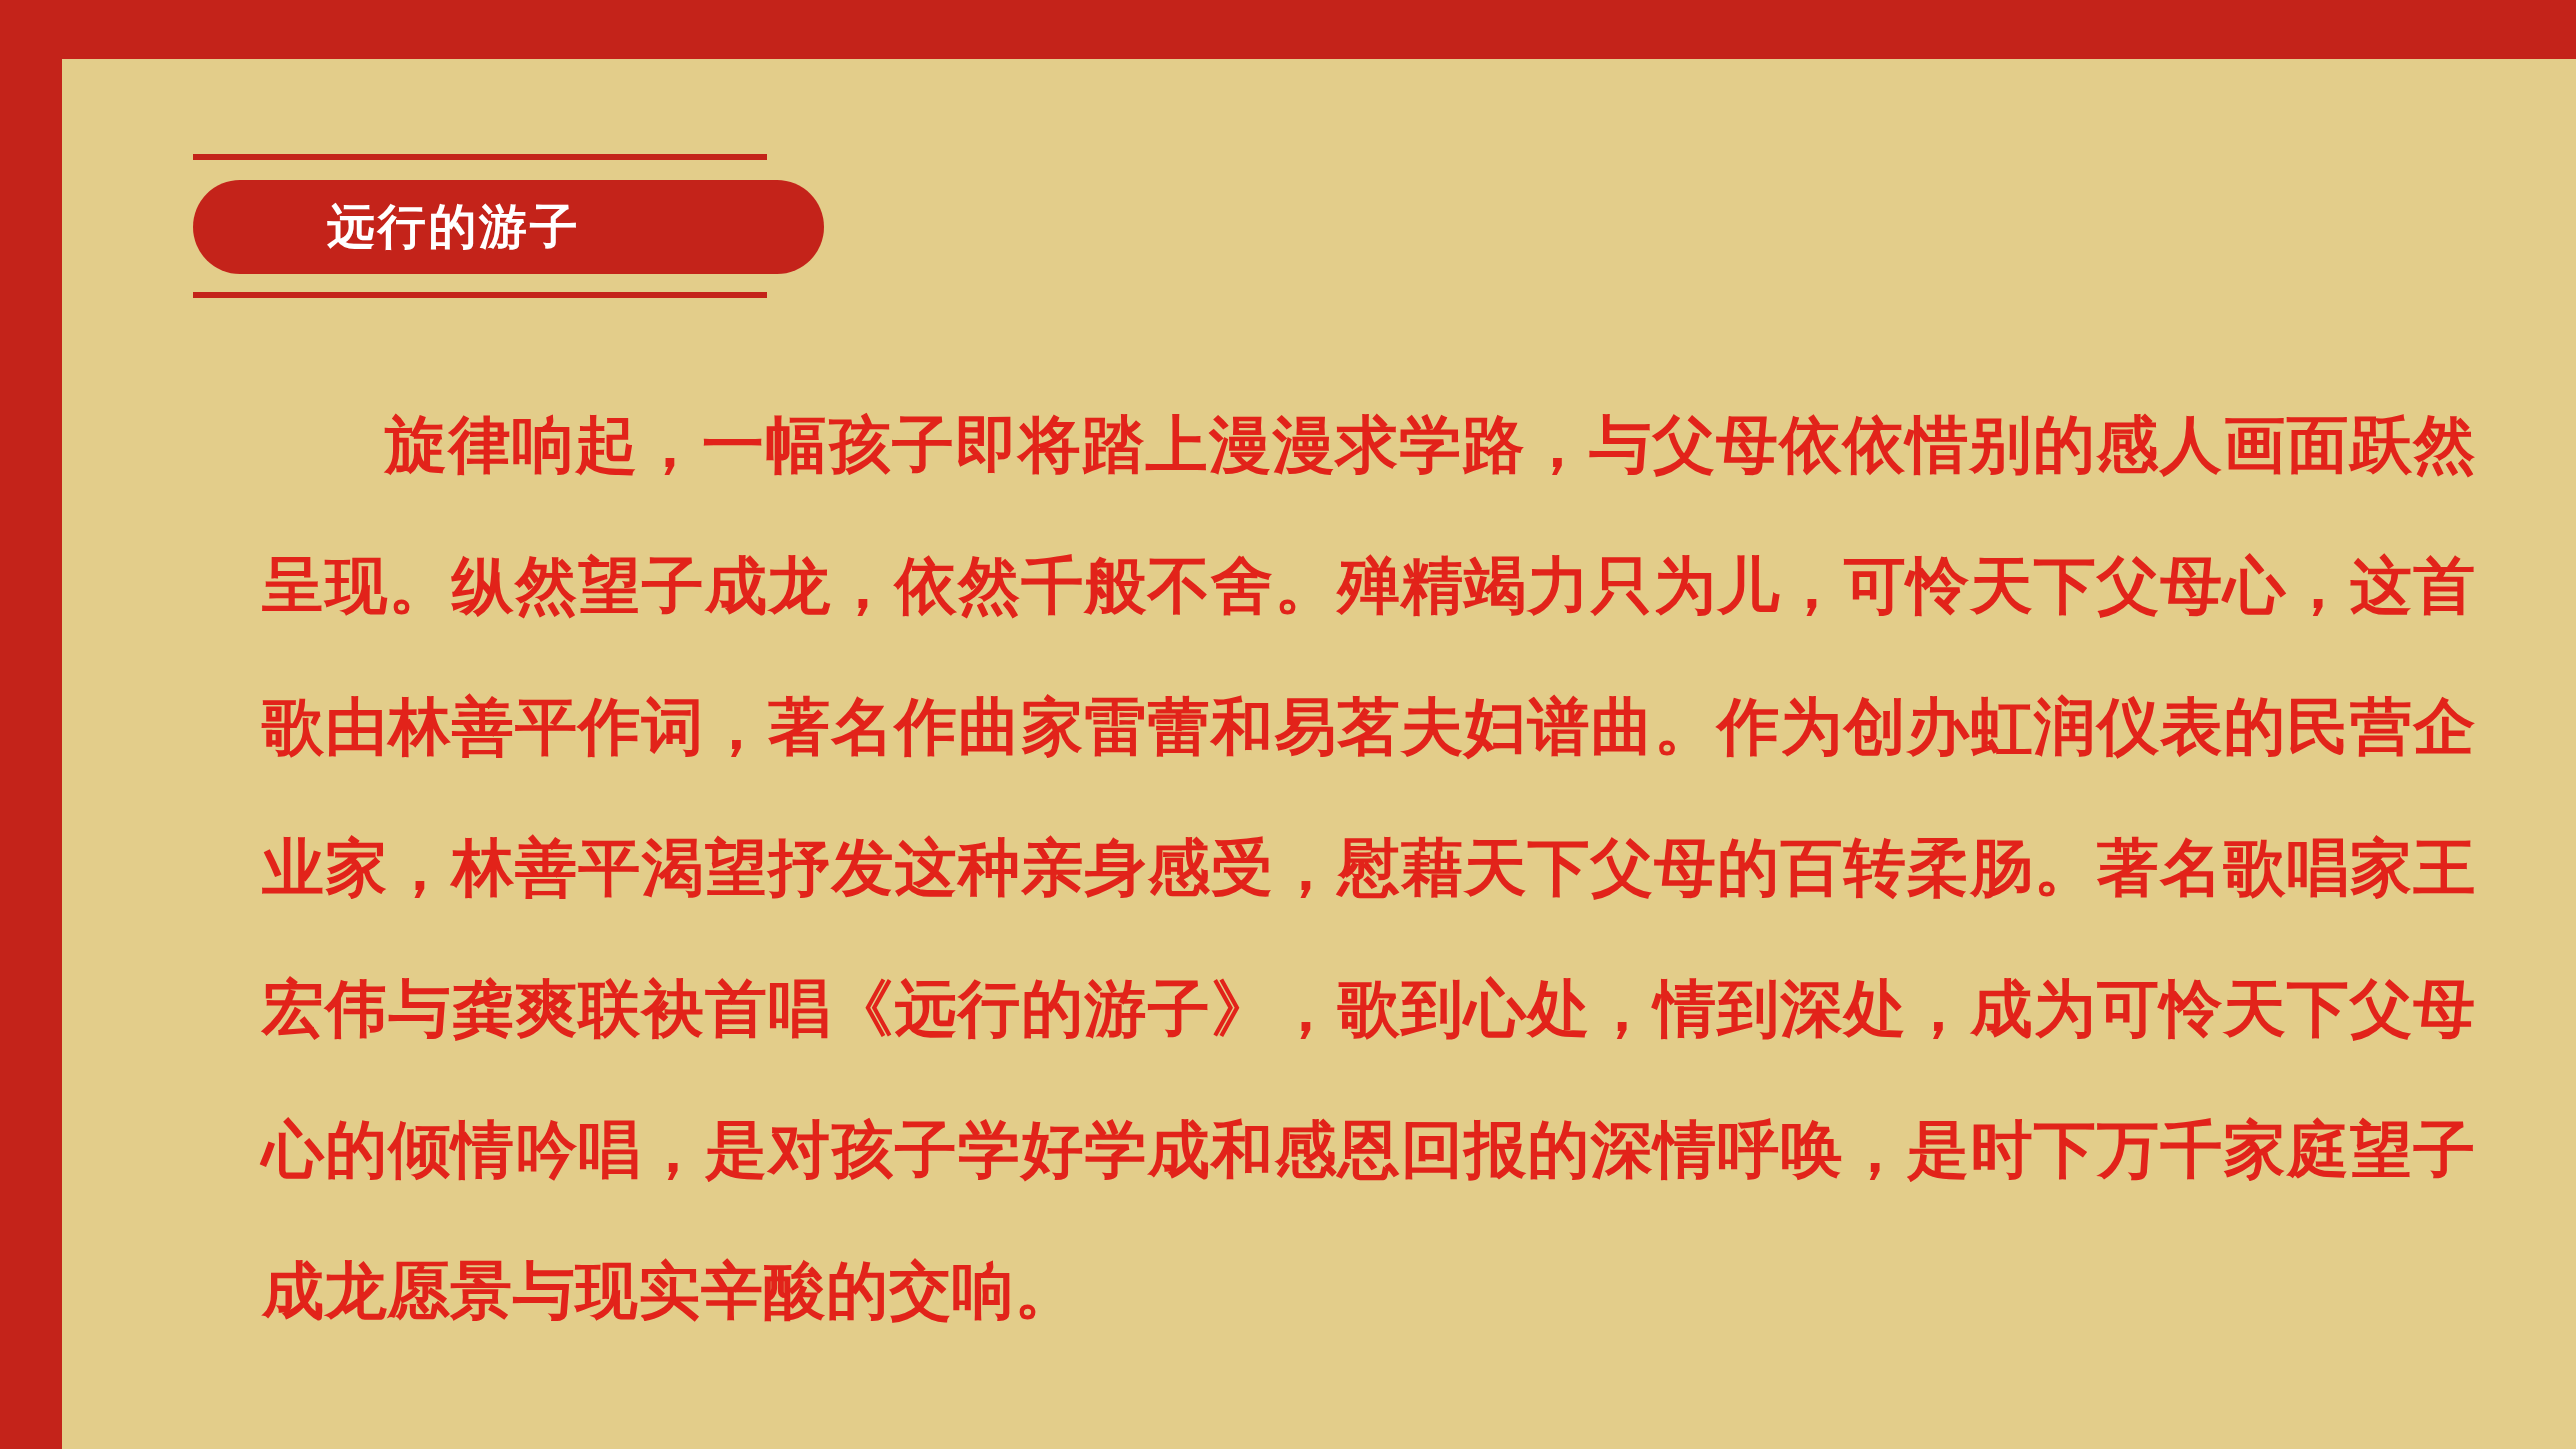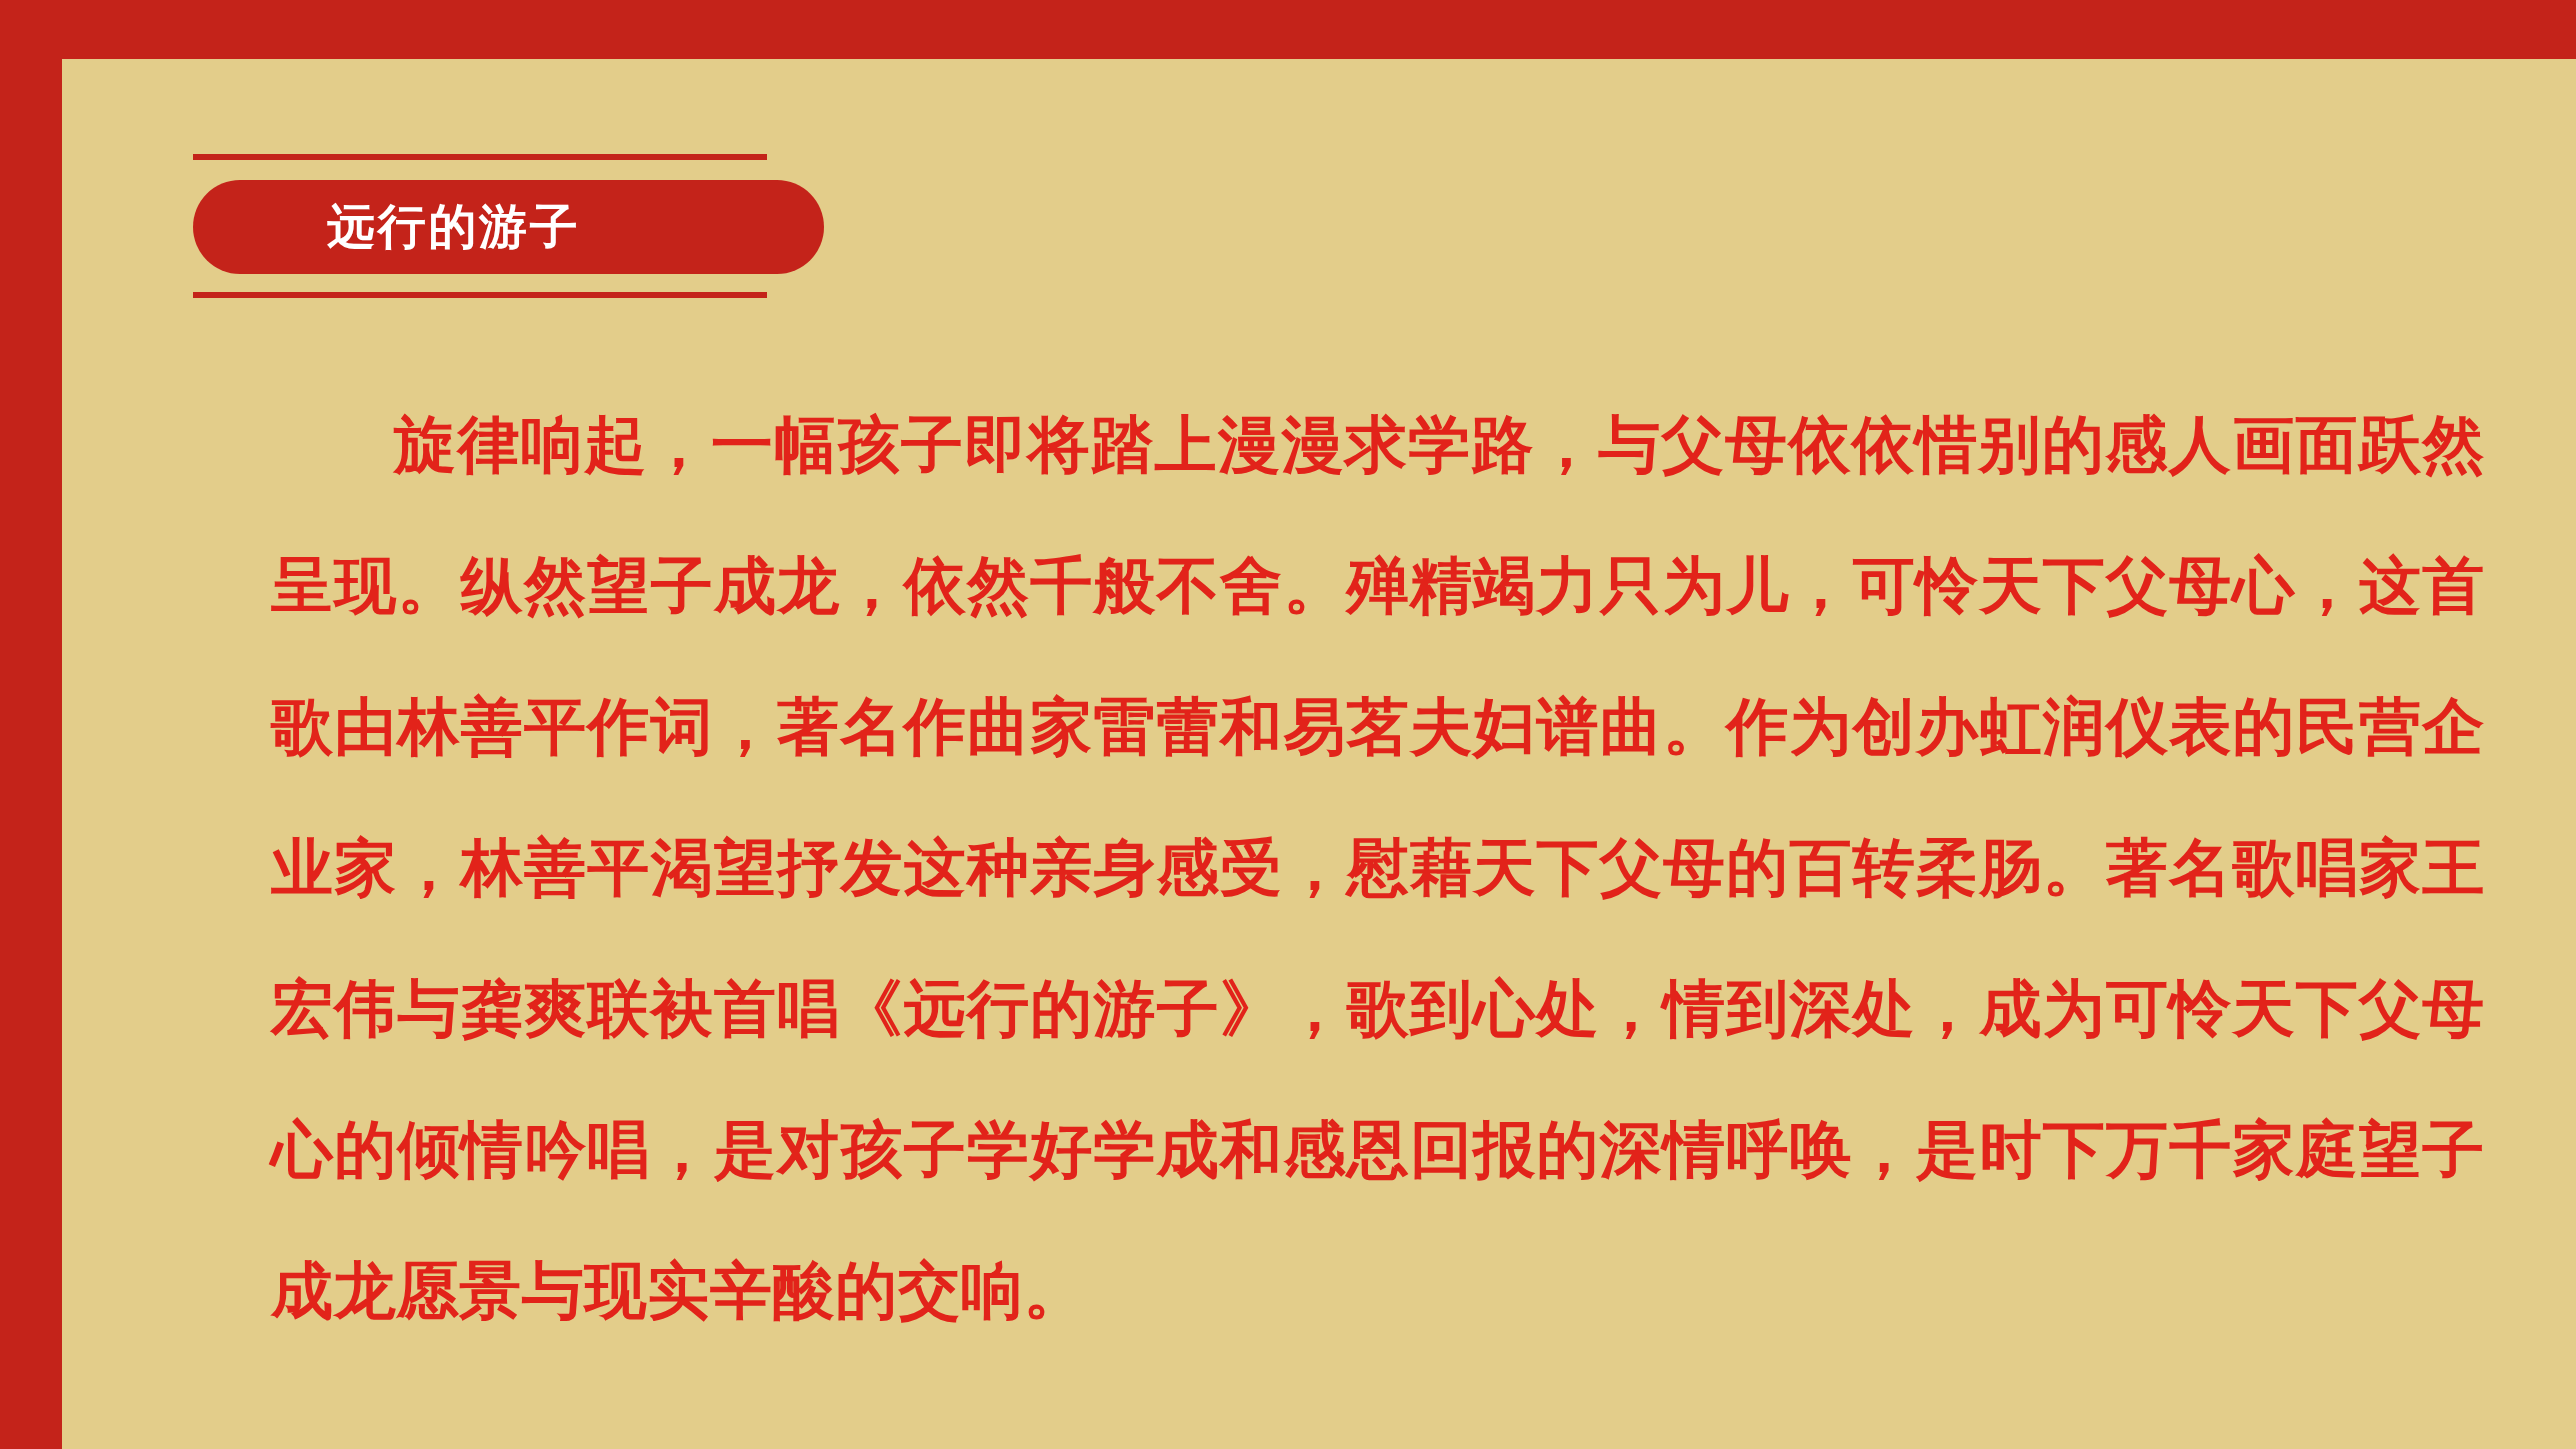--- a/index.html
+++ b/index.html
@@ -71,21 +71,21 @@
     font-weight: bold;
     letter-spacing: 2.7px;
     margin-left: 134px;
     white-space: nowrap;
     line-height: 1;
   }
 
   
   #body-copy {
     position: absolute;
-    left: 209px;
+    left: 200px;
     top: 315px;
     width: 2214px;
     color: #e2231a;
     font-size: 62px;
     font-weight: bold;
     line-height: 141px;
     text-align: justify;
     text-justify: inter-character;
     text-indent: 123px;
     letter-spacing: 0.7px;

